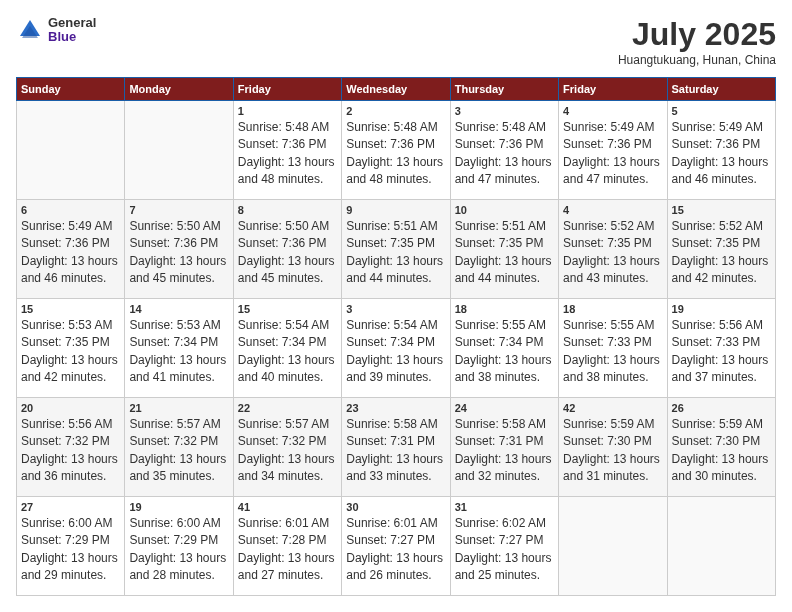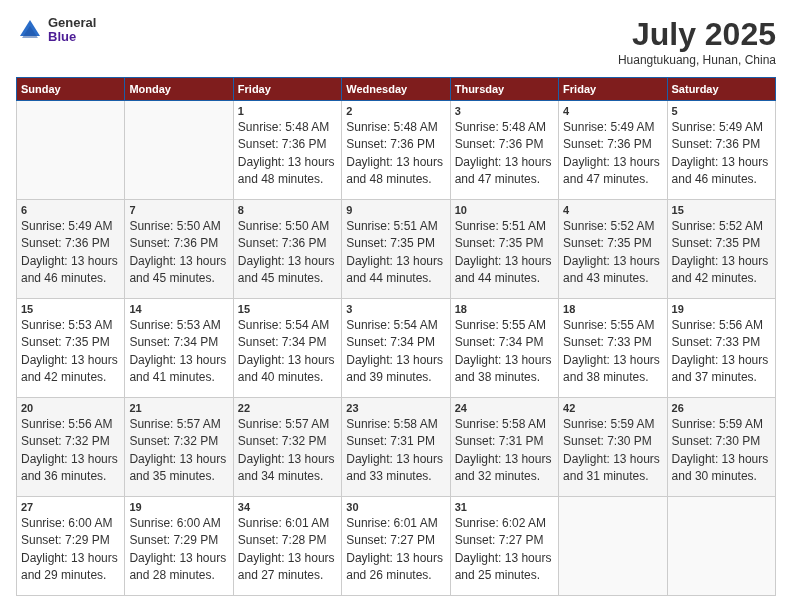--- a/index.html
+++ b/index.html
@@ -331,21 +331,21 @@
 and 29 minutes.</div>
           </td>
           <td>
             <span class="day-num">19</span>
             <div class="day-info" style="white-space: pre-line;">Sunrise: 6:00 AM
 Sunset: 7:29 PM
 Daylight: 13 hours
 and 28 minutes.</div>
           </td>
           <td>
-            <span class="day-num">34</span>
+            <span class="day-num">41</span>
             <div class="day-info" style="white-space: pre-line;">Sunrise: 6:01 AM
 Sunset: 7:28 PM
 Daylight: 13 hours
 and 27 minutes.</div>
           </td>
           <td>
             <span class="day-num">30</span>
             <div class="day-info" style="white-space: pre-line;">Sunrise: 6:01 AM
 Sunset: 7:27 PM
 Daylight: 13 hours

